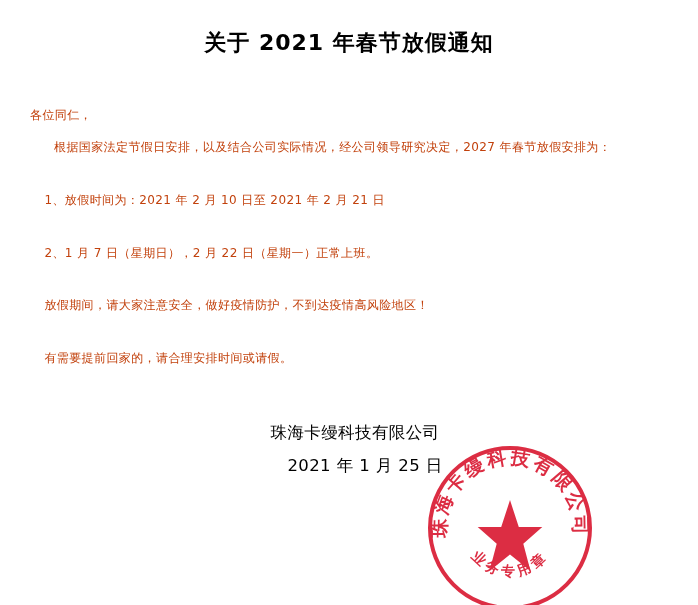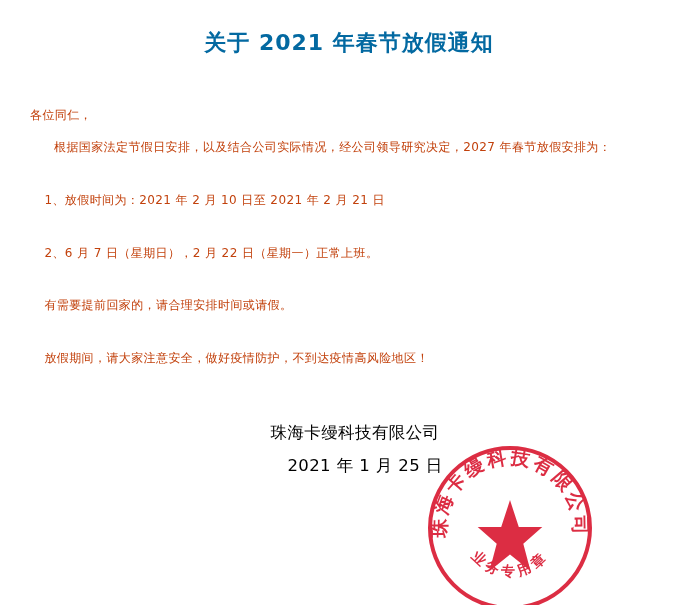--- a/index.html
+++ b/index.html
@@ -21,21 +21,21 @@
     height: 605px;
     box-sizing: border-box;
   }
   .doc-title {
     text-align: center;
     font-size: 22px;
     font-weight: 700;
     letter-spacing: 1px;
     margin: 28px 0 0 0;
     line-height: 1.4;
-    color: #0369a1;
+    color: #000000;
   }
   .body-block {
     margin-top: 44px;
     padding: 0 28px 0 30px;
   }
   .para {
     font-size: 12px;
     line-height: 2.05;
     color: #c2410c;
     margin: 0 0 8px 0;
@@ -89,23 +89,23 @@
 <body>
 
 <div class="page">
 
   <div class="doc-title">关于 2021 年春节放假通知</div>
 
   <div class="body-block">
     <p class="para">各位同仁，</p>
     <p class="para indent">根据国家法定节假日安排，以及结合公司实际情况，经公司领导研究决定，2027 年春节放假安排为：</p>
     <p class="para sub tight">1、放假时间为：2021 年 2 月 10 日至 2021 年 2 月 21 日</p>
-    <p class="para sub">2、6 月 7 日（星期日），2 月 22 日（星期一）正常上班。</p>
+    <p class="para sub">2、1 月 7 日（星期日），2 月 22 日（星期一）正常上班。</p>
+    <p class="para sub">放假期间，请大家注意安全，做好疫情防护，不到达疫情高风险地区！</p>
     <p class="para sub">有需要提前回家的，请合理安排时间或请假。</p>
-    <p class="para sub">放假期间，请大家注意安全，做好疫情防护，不到达疫情高风险地区！</p>
 
     <div class="signature">
       <div class="sig-line sig-company">珠海卡缦科技有限公司</div>
       <div class="sig-line sig-date">2021 年 1 月 25 日</div>
     </div>
   </div>
 
   <div class="stamp">
     <svg width="172" height="172" viewBox="0 0 172 172" xmlns="http://www.w3.org/2000/svg">
       <defs>

